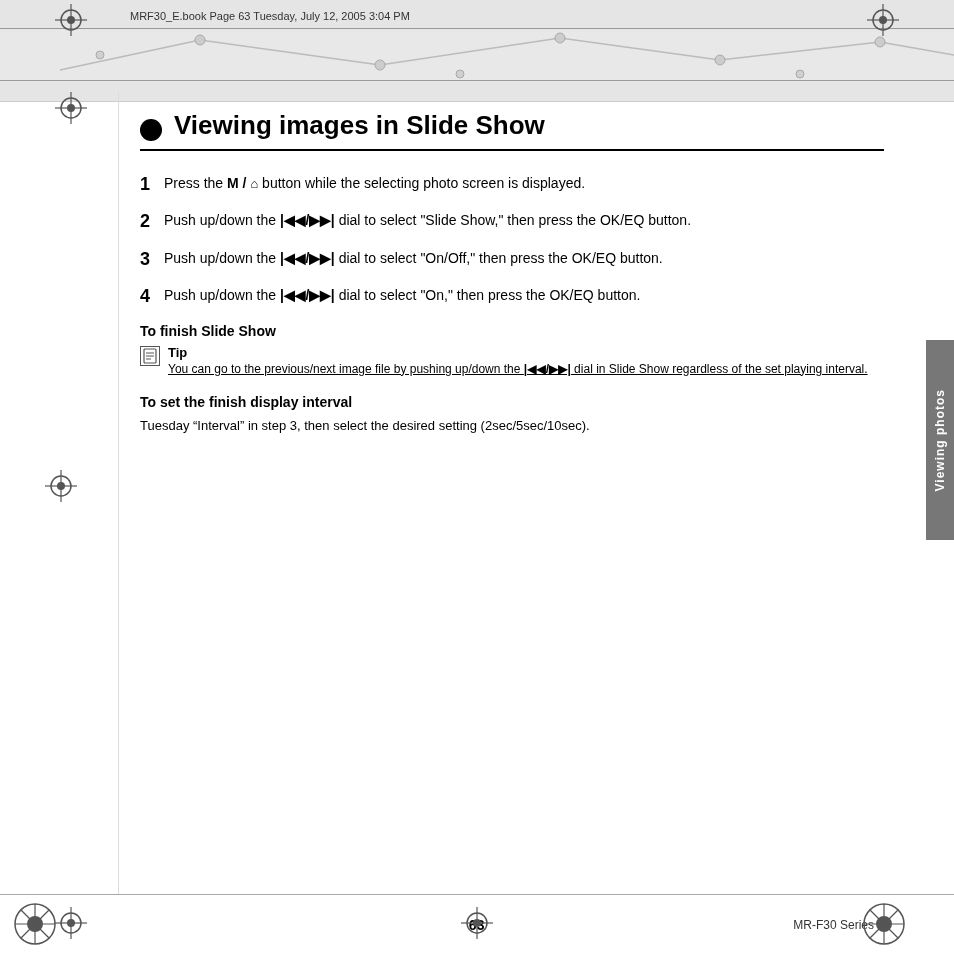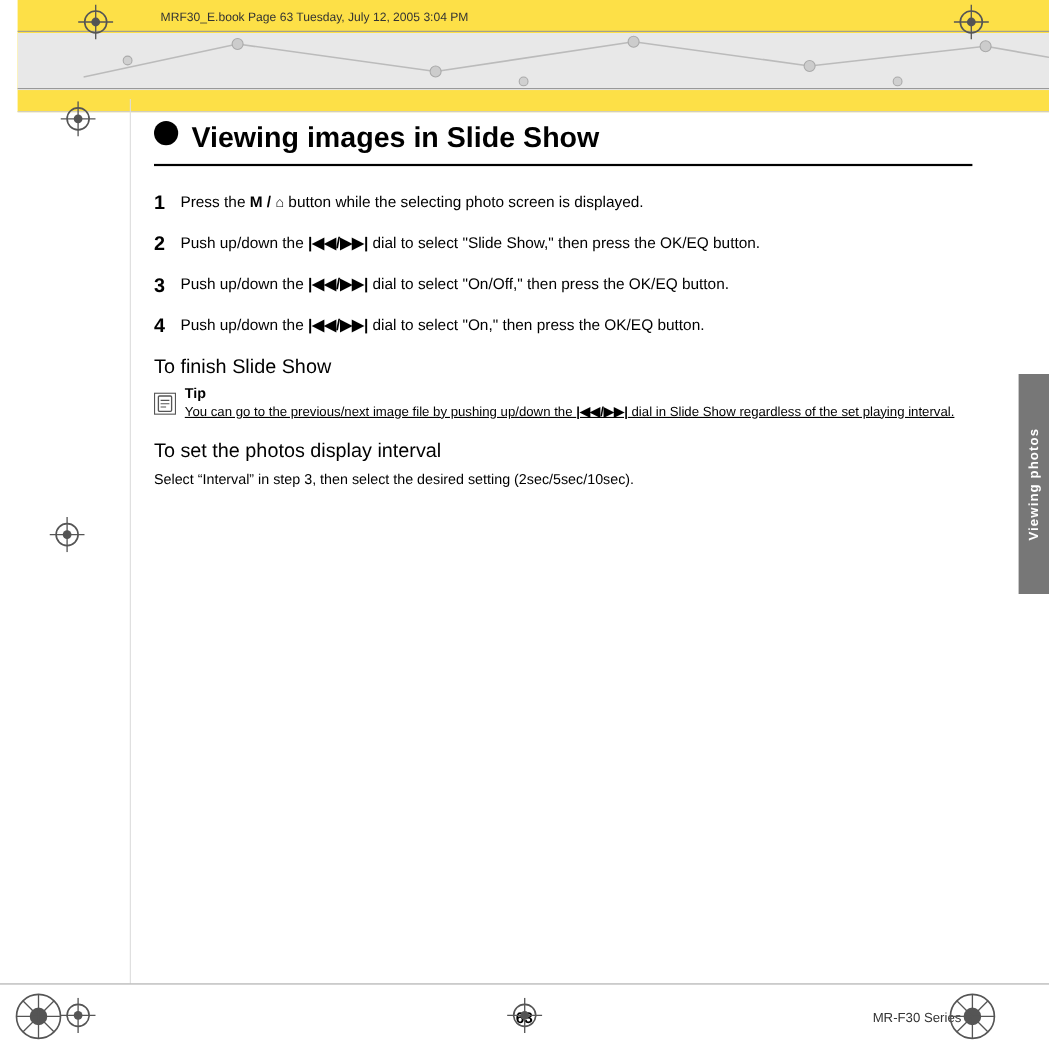--- a/index.html
+++ b/index.html
@@ -12,24 +12,24 @@
       font-size: 14px;
       color: #000;
       overflow: hidden;
       position: relative;
     }
 
     
     .header-bar {
       position: absolute;
       top: 0;
-      left: 16px;
+      left: 0;
       right: 0;
       height: 102px;
-      background: #fde047;
+      background: #e5e5e5;
       border-bottom: 1px solid #ccc;
     }
 
     .header-top-line {
       position: absolute;
       top: 28px;
       left: 0;
       right: 0;
       height: 1px;
       background: #999;
@@ -83,21 +83,21 @@
       bottom: 60px;
       padding: 20px 30px 20px 20px;
     }
 
     
     .page-title {
       font-size: 26px;
       font-weight: bold;
       margin-bottom: 22px;
       display: flex;
-      align-items: flex-start;
+      align-items: flex-end;
       gap: 12px;
       border-bottom: 2px solid #000;
       padding-bottom: 8px;
     }
 
     .title-bullet {
       width: 22px;
       height: 22px;
       background: #000;
       border-radius: 50%;
@@ -126,38 +126,38 @@
       line-height: 1.5;
       text-align: right;
     }
 
     .bold-inline {
       font-weight: bold;
     }
 
     
     .sub-heading {
-      font-size: 18px;
-      font-weight: normal;
+      font-size: 14px;
+      font-weight: bold;
       margin-top: 8px;
       margin-bottom: 6px;
     }
 
     .sub-text {
       font-size: 13px;
       line-height: 1.5;
       margin-bottom: 14px;
     }
 
     
     .tip-box {
       display: flex;
       gap: 8px;
       margin-bottom: 16px;
-      align-items: center;
+      align-items: flex-start;
     }
 
     .tip-icon {
       width: 20px;
       height: 20px;
       border: 1.5px solid #555;
       display: flex;
       align-items: center;
       justify-content: center;
       font-size: 10px;
@@ -317,22 +317,22 @@
         <line x1="4" y1="8" x2="12" y2="8" stroke="#555" stroke-width="1"></line>
         <line x1="4" y1="11" x2="9" y2="11" stroke="#555" stroke-width="1"></line>
       </svg>
     </div>
     <div class="tip-content">
       <div class="tip-label">Tip</div>
       <div class="tip-text">You can go to the previous/next image file by pushing up/down the <span class="bold-inline">|◀◀/▶▶|</span> dial in Slide Show regardless of the set playing interval.</div>
     </div>
   </div>
 
-  <div class="sub-heading">To set the photos display interval</div>
-  <div class="sub-text">Select “Interval” in step 3, then select the desired setting (2sec/5sec/10sec).</div>
+  <div class="sub-heading">To set the finish display interval</div>
+  <div class="sub-text">Tuesday “Interval” in step 3, then select the desired setting (2sec/5sec/10sec).</div>
 
 </div>
 
 <div class="footer">
 
   <div style="position:absolute; bottom:12px; left:55px;">
     <svg width="32" height="32" viewBox="0 0 32 32">
       <circle cx="16" cy="16" r="10" fill="none" stroke="#555" stroke-width="1.5"></circle>
       <circle cx="16" cy="16" r="4" fill="#555"></circle>
       <line x1="0" y1="16" x2="32" y2="16" stroke="#555" stroke-width="1.2"></line>

